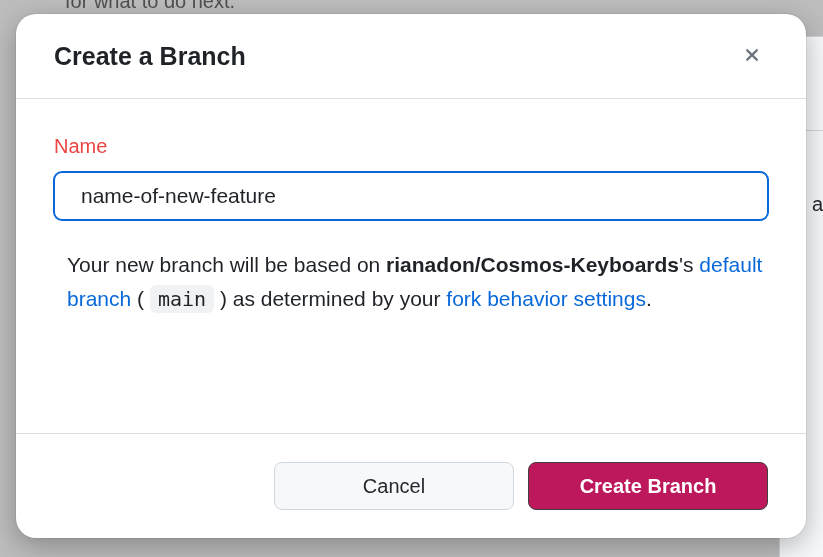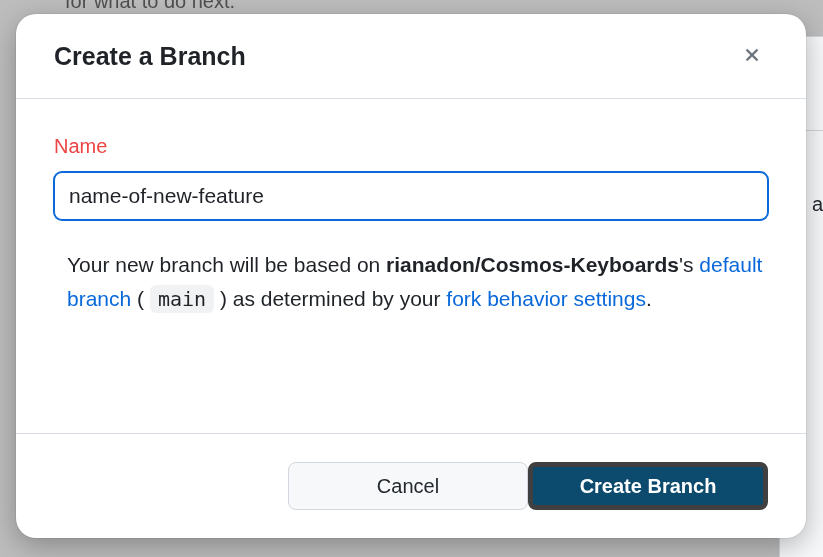--- a/index.html
+++ b/index.html
@@ -92,21 +92,21 @@
   .field-label {
     display: block;
     font-size: 20px;
     color: #ef4444;
     margin-bottom: 14px;
     font-weight: 400;
   }
   .text-input {
     width: 100%;
     height: 48px;
-    padding: 8px 14px;
+    padding: 8px 26px;
     font-size: 21px;
     color: #1f2328;
     background: #ffffff;
     border: 1px solid #0969da;
     border-radius: 8px;
     outline: none;
     box-shadow: 0 0 0 1px #0969da;
     font-family: inherit;
   }
   .help-text {
@@ -125,43 +125,44 @@
     font-family: ui-monospace, SFMono-Regular, "SF Mono", Menlo, Consolas, monospace;
     font-size: 20px;
     background: #f1f2f3;
     border-radius: 6px;
     padding: 2px 8px;
   }
   .dialog-footer {
     padding: 28px 38px 28px 38px;
     display: flex;
     justify-content: flex-end;
+    gap: 14px;
   }
   .btn {
     height: 48px;
     padding: 0 22px;
     font-size: 20px;
     font-weight: 500;
     border-radius: 8px;
     cursor: pointer;
     font-family: inherit;
     min-width: 240px;
     display: flex;
     align-items: center;
     justify-content: center;
   }
   .btn-secondary {
     background: #f6f8fa;
     color: #24292f;
     border: 1px solid #d0d7de;
   }
   .btn-primary {
-    background: #0c4a6e;
+    background: #be185d;
     color: #ffffff;
-    border: 5px solid #404040;
+    border: 1px solid #404040;
     font-weight: 600;
   }
 </style>
 </head>
 <body>
 
 <div class="backdrop">
   <div class="bg-text">for what to do next.</div>
   <div class="bg-panel"></div>
   <div class="bg-divider"></div>

